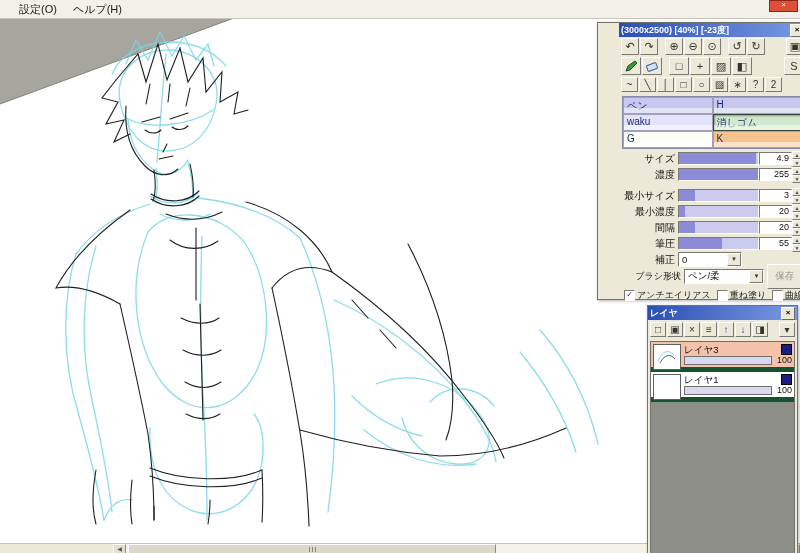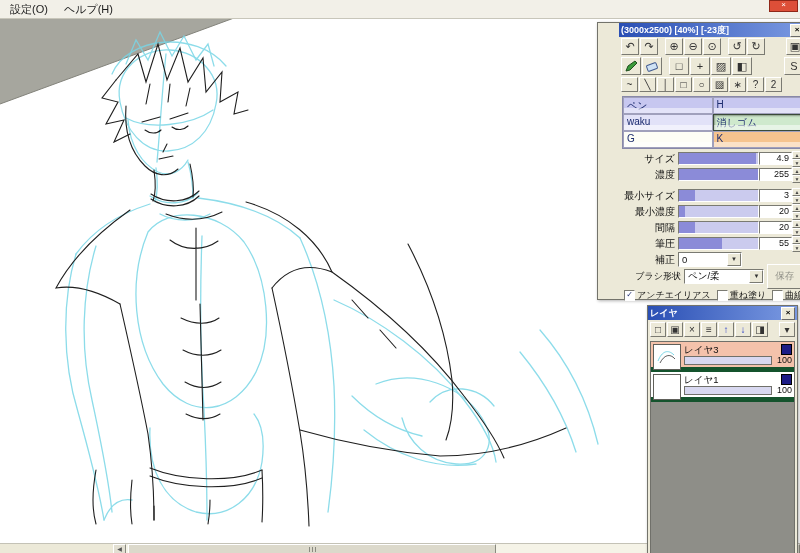--- a/index.html
+++ b/index.html
@@ -1,21 +1,21 @@
 <!DOCTYPE html>
 <html><head>
 <meta charset="utf-8">
 <style>
   html,body{margin:0;padding:0;}
   body{width:800px;height:553px;position:relative;overflow:hidden;background:#fff;
        font-family:"Liberation Sans","DejaVu Sans",sans-serif;}
 
   
   .menubar{position:absolute;top:0;left:0;right:0;height:18px;background:#f2f0e8;
-           border-bottom:1px solid #c8c6ba;display:flex;align-items:center;padding-left:2px;
+           border-bottom:1px solid #c8c6ba;display:flex;align-items:center;padding-left:11px;
            font-size:11px;color:#1a1a1a;z-index:30;}
   .menu-item{padding:1px 8px;cursor:default;}
   .win-close{position:absolute;top:0;right:2px;width:27px;height:10px;background:#dd4f38;
              border:1px solid #8f2718;color:#fff;font-size:8px;line-height:8px;text-align:center;z-index:40;}
 
   
   svg.canvas{position:absolute;top:18px;left:0;z-index:1;}
 
   
   .panel{position:absolute;background:#ece9d8;border:1px solid #73736b;

